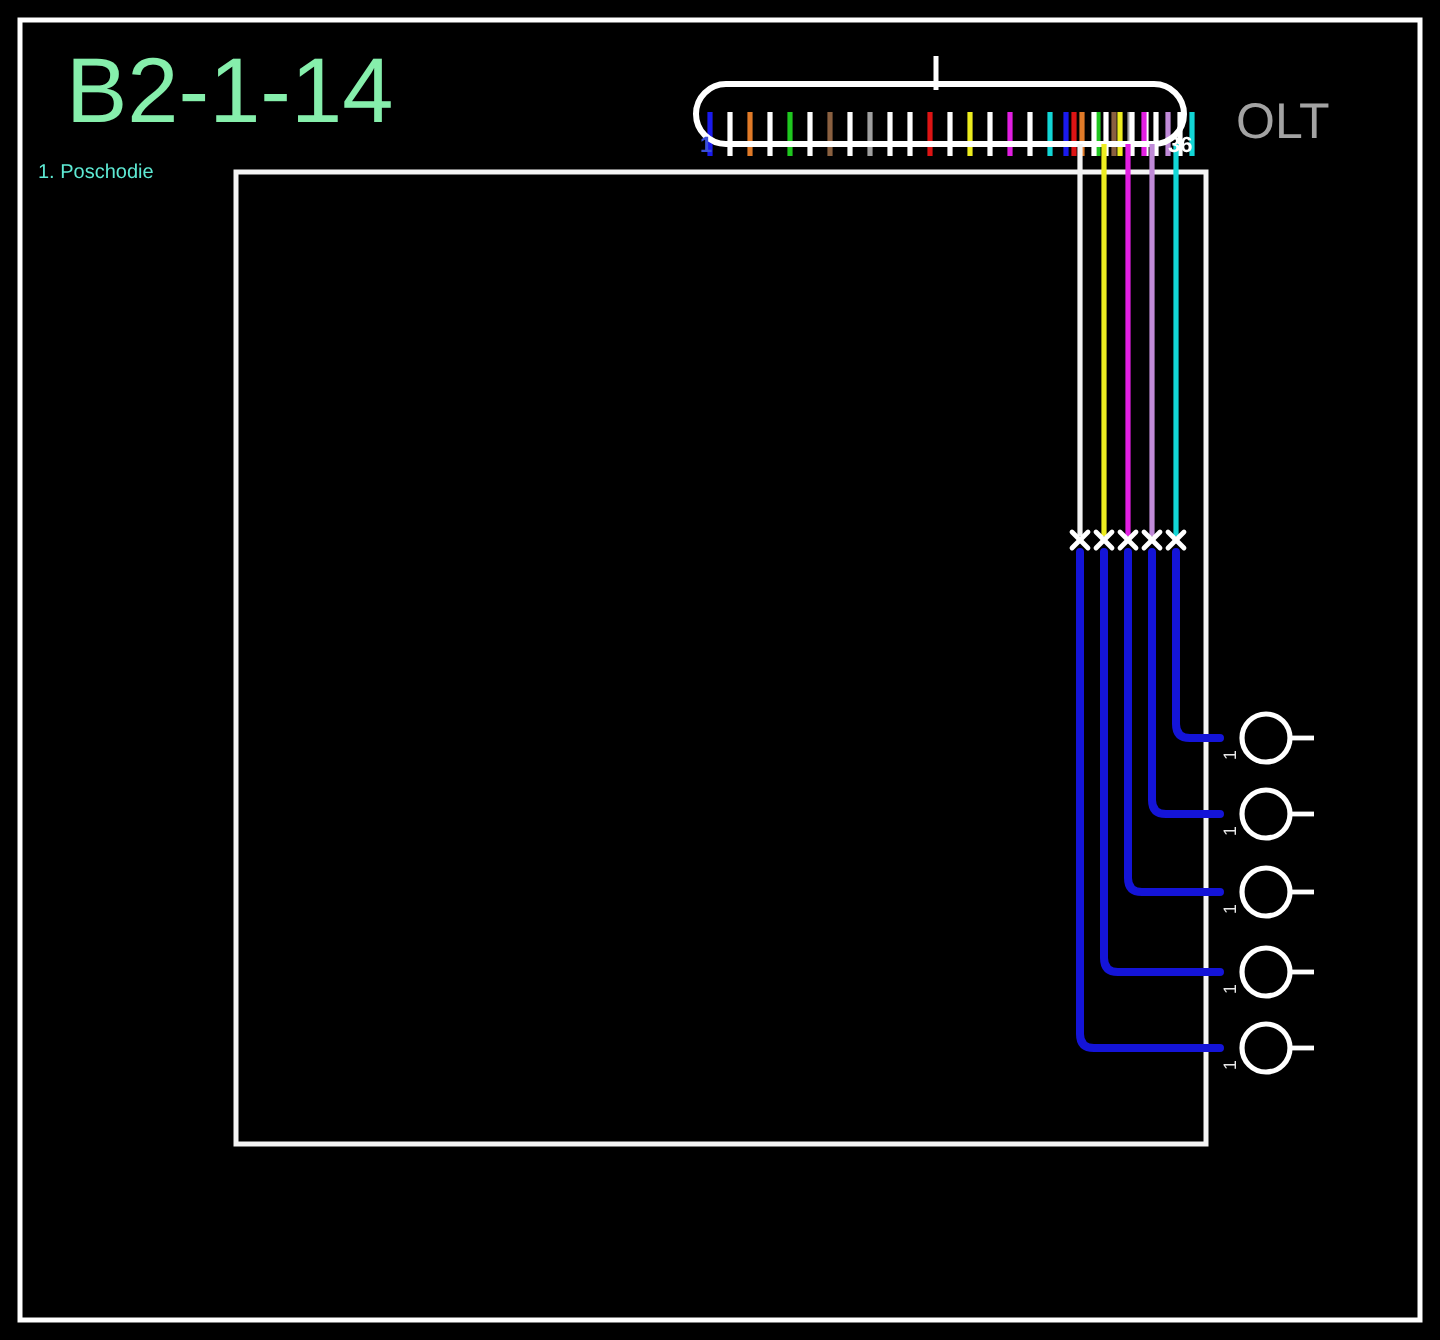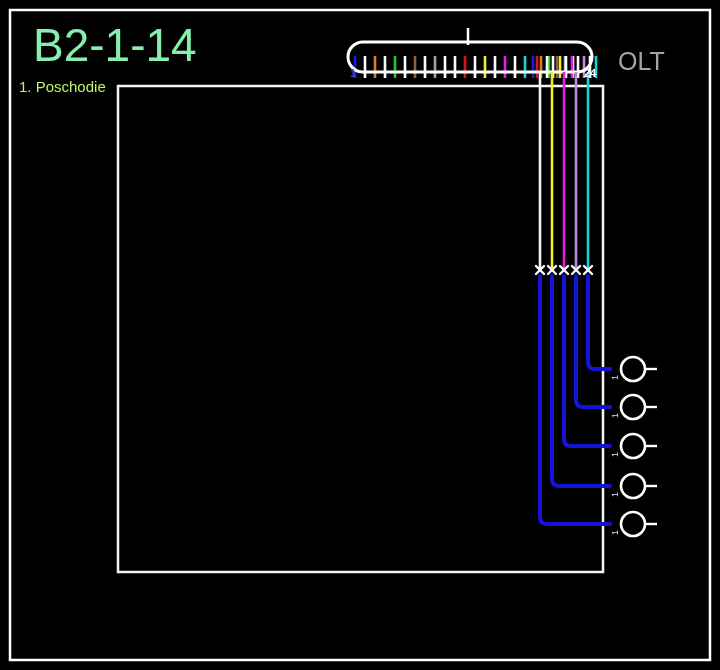--- a/index.html
+++ b/index.html
@@ -35,23 +35,23 @@
     top: 20px;
     font-size: 46px;
     line-height: 50px;
     letter-spacing: 0px;
     color: #86efac;
     text-align: center;
   }
   #floor-text {
     left: 19px;
     top: 80px;
-    font-size: 15px;
+    font-size: 10px;
     line-height: 14px;
-    color: #bef264;
+    color: #5eead4;
   }
   #olt-text {
     left: 618px;
     top: 47px;
     font-size: 25px;
     line-height: 28px;
     color: #a3a3a3;
   }
   #port-first-text {
     left: 350px;
@@ -165,21 +165,21 @@
         <line x1="645" y1="486" x2="657" y2="486" stroke="#ffffff" stroke-width="2.4"></line>
         <circle cx="633" cy="524" r="12" fill="none" stroke="#ffffff" stroke-width="2.6"></circle>
         <line x1="645" y1="524" x2="657" y2="524" stroke="#ffffff" stroke-width="2.4"></line>
       </g>
   </svg>
 
   <div class="txt" id="title-text">B2-1-14</div>
   <div class="txt" id="floor-text">1. Poschodie</div>
   <div class="txt" id="olt-text">OLT</div>
   <div class="txt" id="port-first-text">1</div>
-  <div class="txt" id="port-last-text">24</div>
+  <div class="txt" id="port-last-text">36</div>
 
   <div id="ont-labels">
       <div class="txt ont-num" style="left: 610px; top: 380px;">1</div>
       <div class="txt ont-num" style="left: 610px; top: 418px;">1</div>
       <div class="txt ont-num" style="left: 610px; top: 457px;">1</div>
       <div class="txt ont-num" style="left: 610px; top: 497px;">1</div>
       <div class="txt ont-num" style="left: 610px; top: 535px;">1</div>
     </div>
 </div>
 

